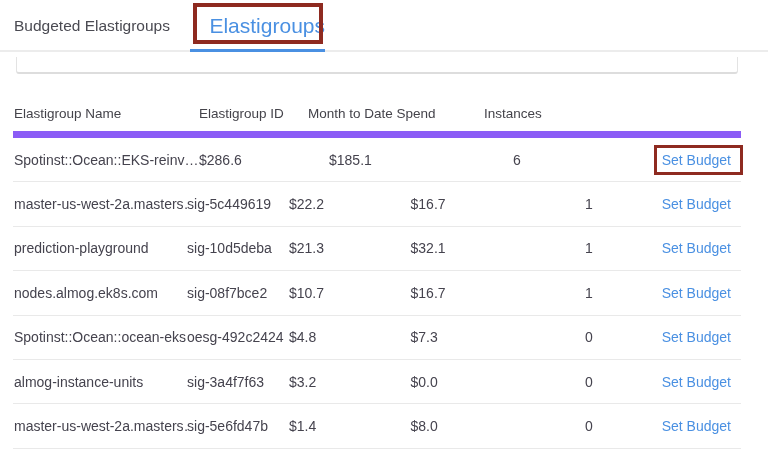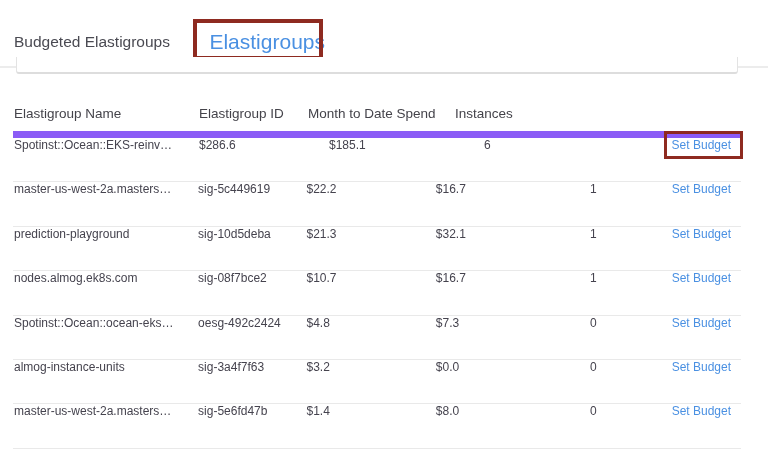--- a/index.html
+++ b/index.html
@@ -7,40 +7,40 @@
     --text:#45434e;
     --sep:#e9e9e9;
     --anno:#8e2a20;
   }
   *{box-sizing:border-box;margin:0;padding:0;}
   html,body{background:#fff;}
   body{font-family:"Liberation Sans", sans-serif;color:var(--text);}
   .page{position:relative;width:768px;height:457px;background:#fff;overflow:hidden;}
 
   
-  .tabbar{position:absolute;left:0;top:16px;width:768px;height:52px;border-bottom:2px solid #ececec;background:#fff;}
+  .tabbar{position:absolute;left:0;top:0;width:768px;height:52px;border-bottom:2px solid #ececec;background:#fff;}
   .tab-inactive{position:absolute;left:14px;top:0;height:52px;line-height:52px;font-size:15.5px;color:#4a4a52;cursor:pointer;}
   .tab-active{position:absolute;left:190px;top:0;width:135px;height:45px;line-height:52px;text-align:right;font-size:21px;color:var(--blue);cursor:pointer;}
   .tab-underline{position:absolute;left:190px;top:49px;width:135px;height:3px;background:var(--blue);}
   .anno-tab{position:absolute;left:193px;top:3px;width:130px;height:41px;border:4px solid var(--anno);pointer-events:none;}
 
   
   .filterbox{position:absolute;left:16px;top:57px;width:722px;height:17px;
     border-left:1px solid #e3e3e3;border-right:1px solid #e3e3e3;border-bottom:2px solid #ddd;
     border-radius:0 0 3px 3px;background:#fff;}
 
   
   .table{position:absolute;left:13px;top:95px;width:728px;}
   .thead{display:flex;align-items:center;height:43px;border-bottom:7px solid #8b5cf6;font-size:13.5px;color:#44434a;}
-  .row{display:flex;height:44.4px;border-bottom:1px solid var(--sep);font-size:12px;color:#45434e;}
+  .row{display:flex;align-items:center;height:44.4px;border-bottom:1px solid var(--sep);font-size:14px;color:#45434e;}
   .c-name{width:186px;padding-left:1px;white-space:nowrap;overflow:hidden;}
   .c-id{width:109px;white-space:nowrap;}
   .c-last{width:130px;white-space:nowrap;}
   .c-mtd{width:147px;white-space:nowrap;}
-  .c-inst{width:90px;padding-left:8px;white-space:nowrap;}
+  .c-inst{width:90px;padding-left:8px;white-space:nowrap;margin-left:29px;}
   .c-budget{flex:1;text-align:right;padding-right:10px;white-space:nowrap;}
   .thead .c-inst{padding-left:0;}
   .sorted{color:var(--blue);cursor:pointer;}
   .sort-arrow{color:var(--blue);font-size:15px;margin-left:10px;display:inline-block;}
   .link{color:var(--blue);cursor:pointer;text-decoration:none;position:relative;display:inline-block;}
   .anno-rect{position:absolute;left:-8px;top:-7px;right:-12px;bottom:-7px;border:3px solid var(--anno);pointer-events:none;}
 </style>
 </head>
 <body>
 

